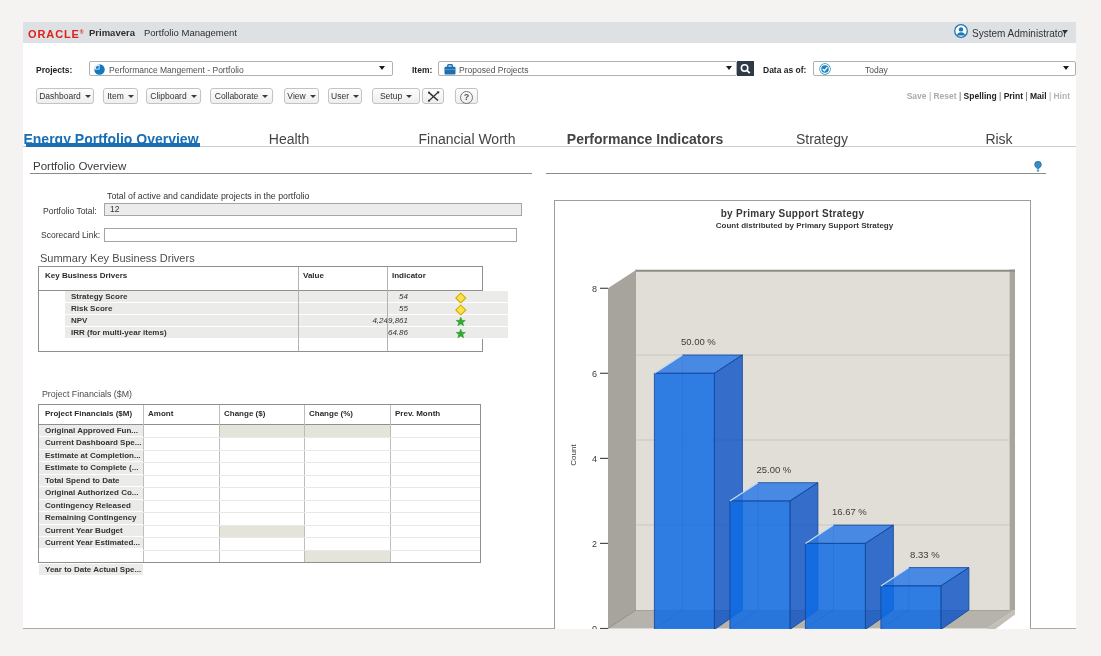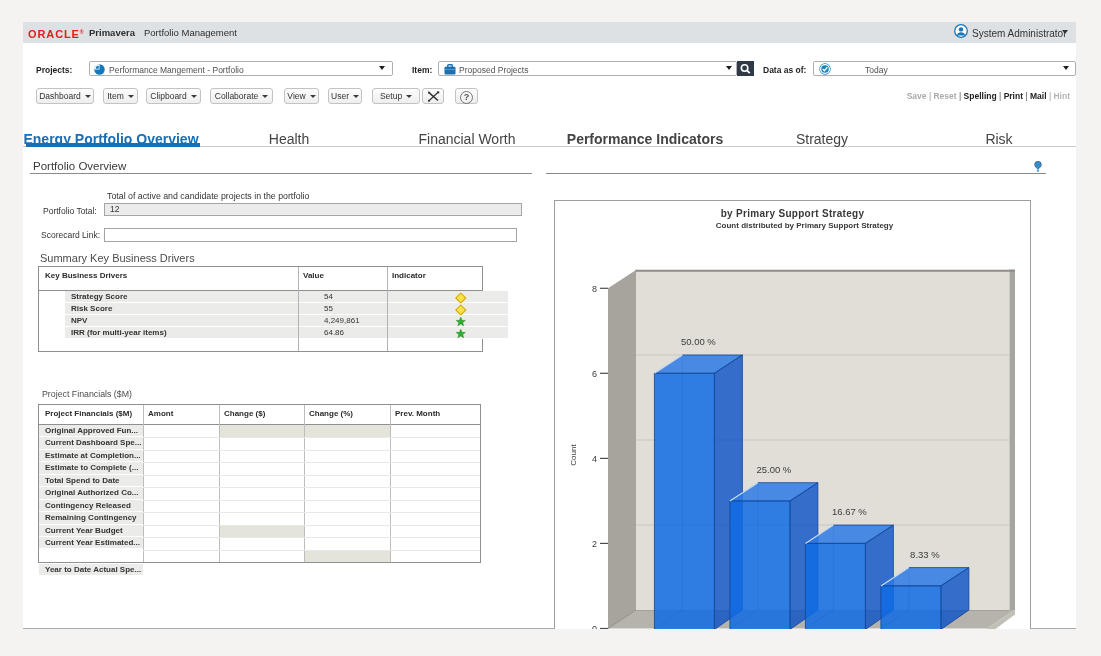--- a/index.html
+++ b/index.html
@@ -10,21 +10,21 @@
   .lbl{position:absolute;font-size:8.5px;color:#1f1f1f;font-weight:bold;white-space:nowrap;}
   .txt{position:absolute;font-size:8.5px;color:#333;white-space:nowrap;}
   .sel{position:absolute;height:13px;background:#fff;border:1px solid #b0b0b0;border-radius:2px;}
   .caret{position:absolute;width:0;height:0;border-left:3.5px solid transparent;border-right:3.5px solid transparent;border-top:4px solid #1c1c1c;}
   .mbtn{position:absolute;top:88px;height:16px;border:1px solid #c3c3c3;border-radius:3px;background:linear-gradient(#fdfdfd,#eeeeee);font-size:8.5px;color:#333;text-align:center;line-height:14px;white-space:nowrap;box-sizing:border-box;}
   .mcaret{display:inline-block;width:0;height:0;border-left:3px solid transparent;border-right:3px solid transparent;border-top:3.5px solid #3c3c3c;margin-left:4px;vertical-align:1px;}
   .tab{position:absolute;top:131px;font-size:14px;color:#444;text-align:center;width:176px;}
   .t1h{font-size:8px;font-weight:bold;color:#2a2a2a;white-space:nowrap;}
   .t1r{position:absolute;left:0;width:443px;height:12px;background:#ebebe9;border-bottom:1px solid #ffffff;box-sizing:border-box;margin-left:26px;}
   .t1a{position:absolute;left:6px;top:0;font-size:8px;font-weight:bold;color:#333;line-height:11px;white-space:nowrap;}
-  .t1b{position:absolute;left:259px;top:0;width:84px;font-size:8px;color:#333;line-height:11px;}
+  .t1b{position:absolute;left:259px;top:0;width:84px;text-align:right;font-size:8px;color:#333;line-height:11px;font-style:italic;}
   .t1c{position:absolute;left:349px;top:0;width:94px;text-align:center;line-height:11px;}
   .dia{display:inline-block;width:5.6px;height:5.6px;background:#ffe24a;border:1px solid #c9a80a;transform:rotate(45deg);margin-top:2px;}
   .t2r{position:absolute;left:0;width:104px;height:12.45px;background:#ebebe9;border-bottom:1px solid #ffffff;box-sizing:border-box;font-size:8px;font-weight:bold;color:#333;line-height:11.5px;padding-left:6px;white-space:nowrap;overflow:hidden;}
   .gcell{height:12.45px;background:#e4e4da;}
   .hline{position:absolute;left:104px;width:337px;height:1px;background:#e8e8e6;}
 </style>
 </head>
 <body>
 <div class="page">
   <div class="content"></div>

